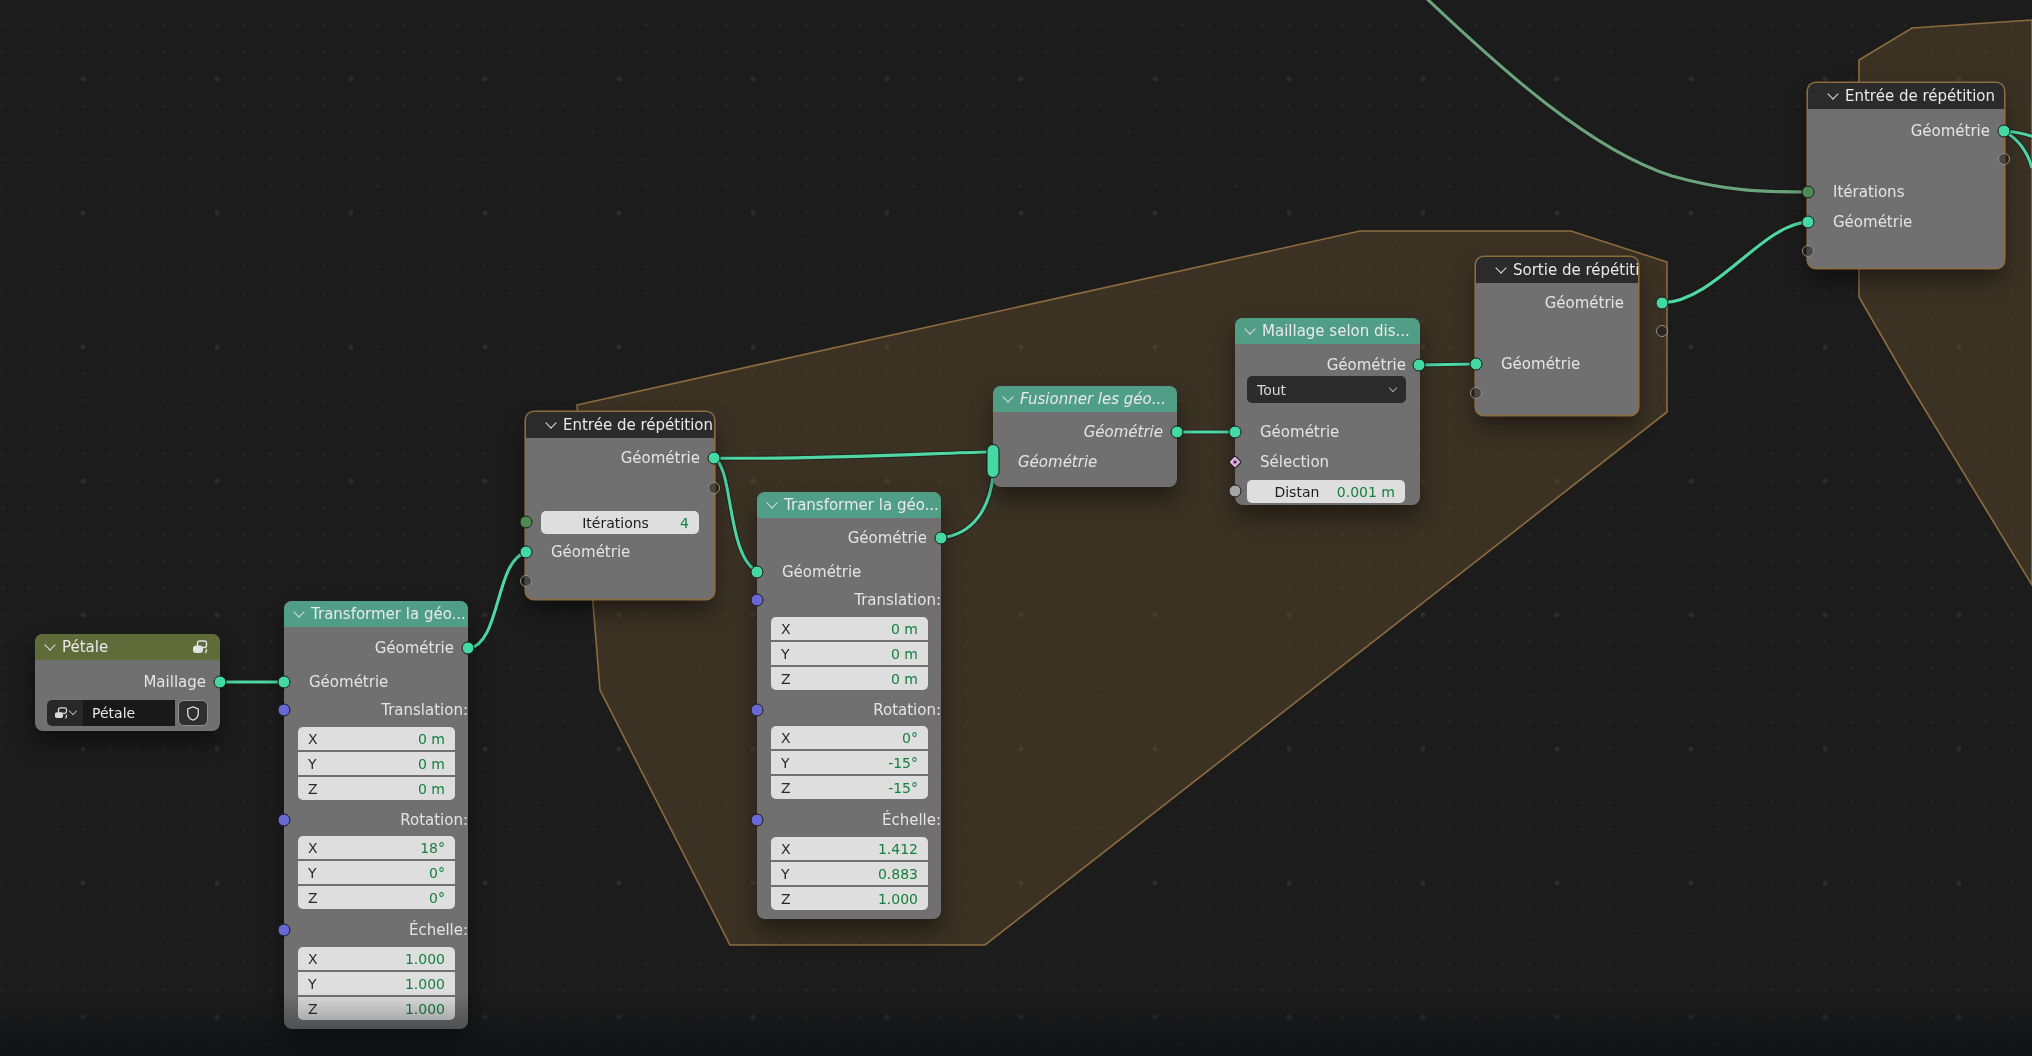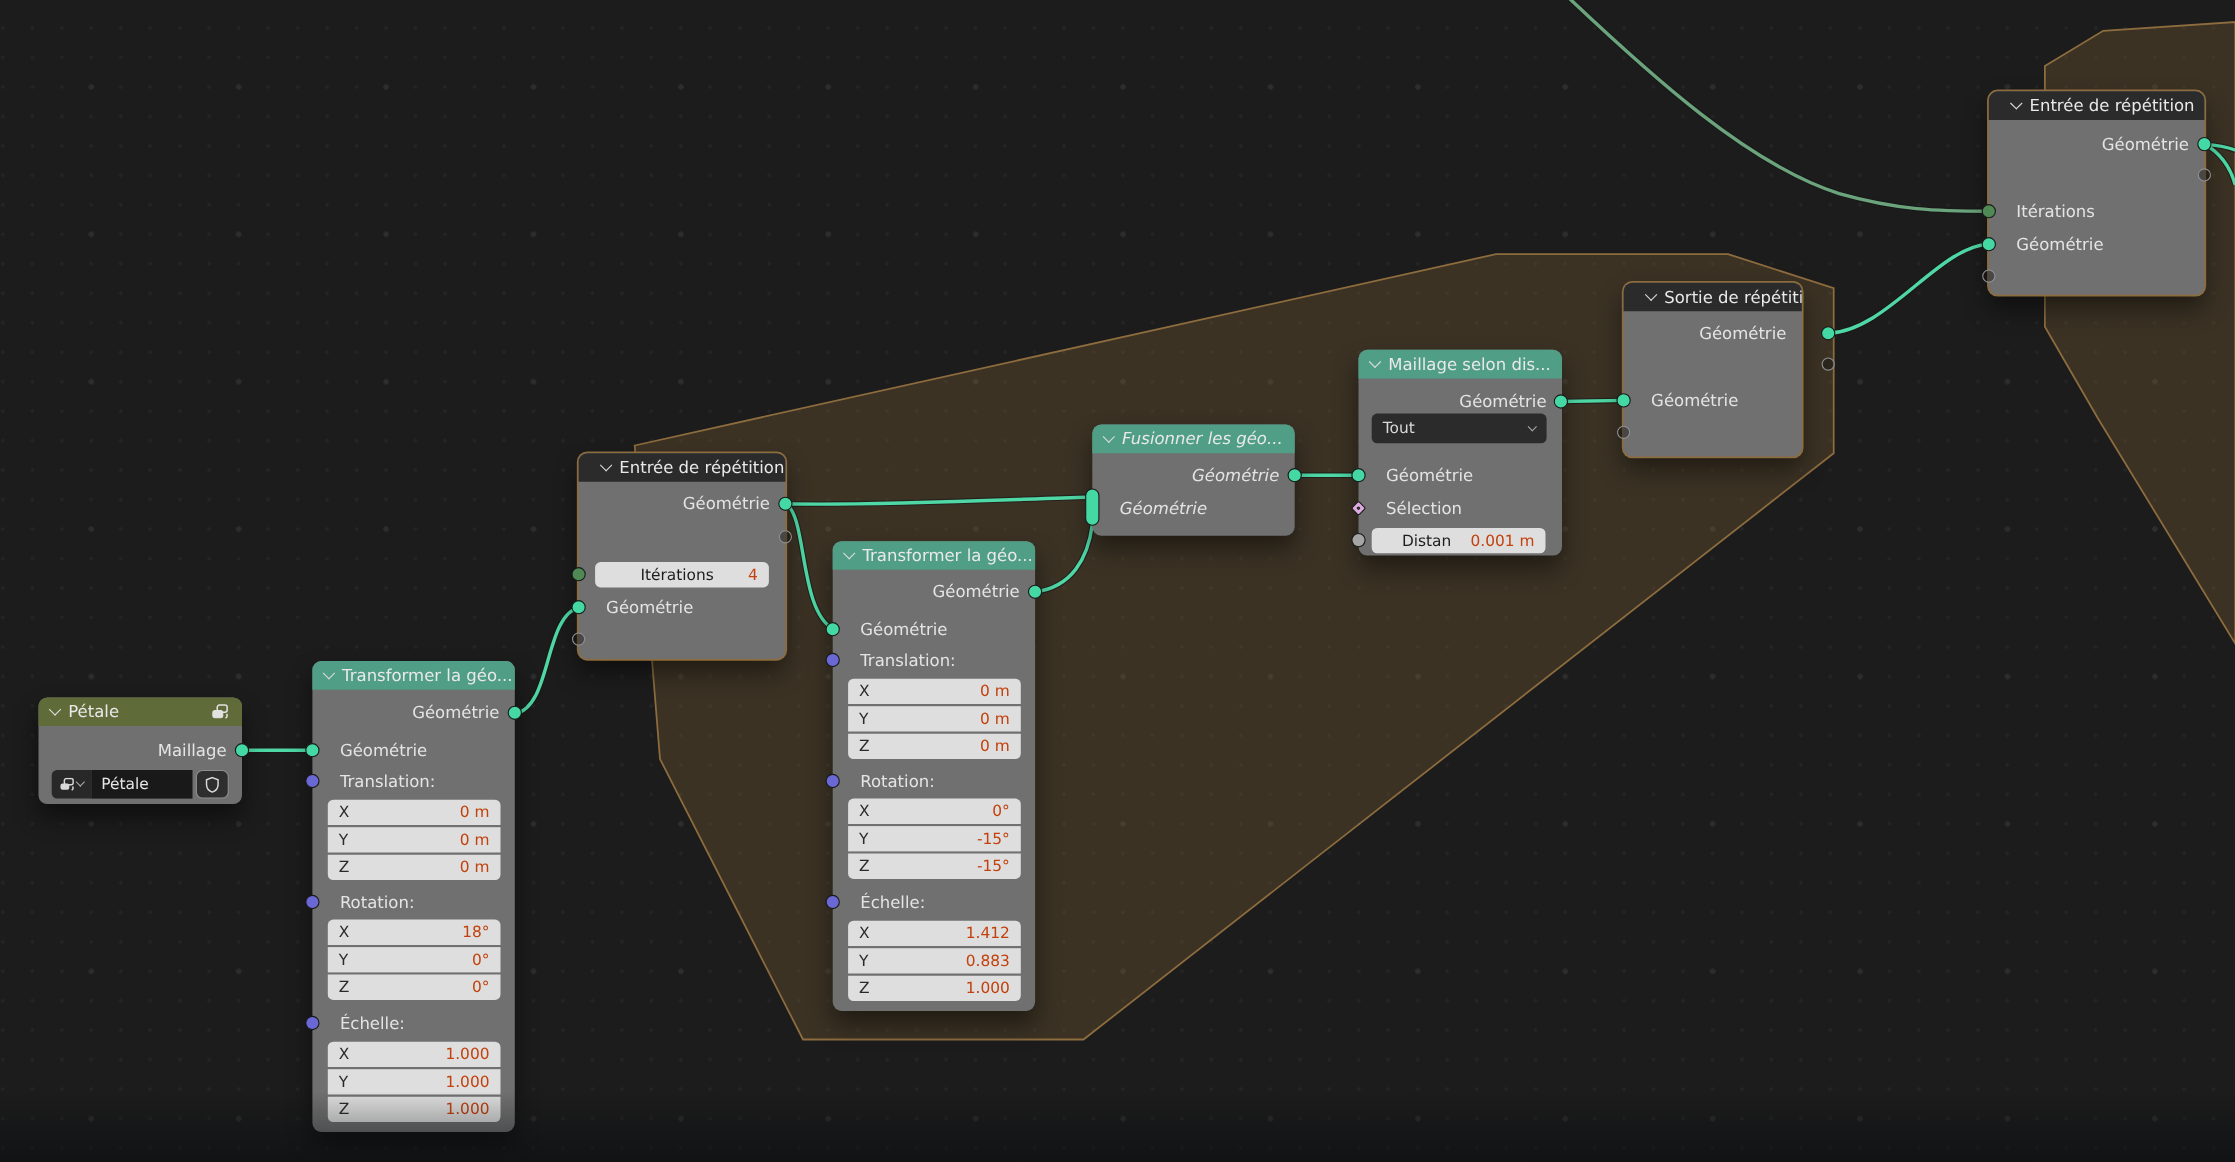--- a/index.html
+++ b/index.html
@@ -23,30 +23,30 @@
        font-size:15px;color:#e9e9e9;white-space:nowrap;overflow:hidden;}
   .hdr-teal{background:#4f9e85;}
   .hdr-dark{background:#2b2b2b;padding-left:21px;}
   .hdr-olive{background:#5f6c39;}
   .chev{width:7px;height:7px;border-right:1.8px solid #dcdcdc;border-bottom:1.8px solid #dcdcdc;
         transform:rotate(45deg);margin-top:-4px;flex:0 0 auto;}
   .chev.sm{width:5px;height:5px;border-color:#a8a8a8;}
   .row{position:absolute;left:0;right:0;height:22px;line-height:22px;white-space:nowrap;}
   .out-label{text-align:right;padding-right:14px;}
   .in-label{padding-left:25px;}
-  .grp-label{padding-left:25px;}
+  .grp-label{padding-left:25px;text-align:right;}
   .field{position:absolute;left:14px;width:157px;height:23px;background:#dedede;color:#1d1d1d;
          font-size:14px;display:flex;align-items:center;justify-content:space-between;
          padding:0 10px;box-sizing:border-box;}
   .f-top{border-radius:5px 5px 0 0;margin-bottom:0;}
   .f-mid{border-radius:0;}
   .f-bot{border-radius:0 0 5px 5px;}
   .f-solo{border-radius:5px;}
   .field .ax{color:#2a2a2a;}
-  .field .val{color:#c2410c;}
+  .field .val{color:#15803d;}
   .dropdown{position:absolute;left:12px;width:159px;height:27px;background:#2b2b2b;border-radius:5px;
             color:#d8d8d8;font-size:14px;display:flex;align-items:center;justify-content:space-between;
             padding:0 10px;box-sizing:border-box;}
   .sock{position:absolute;width:13px;height:13px;border-radius:50%;
         border:1.6px solid #191919;transform:translate(-50%,-50%);z-index:4;box-sizing:border-box;}
   .sock-g{background:#44d8a4;}
   .sock-i{background:#4f8a54;}
   .sock-v{background:#6a68d4;}
   .sock-f{background:#a5a5a5;}
   .sock-ext{width:12px;height:12px;background:rgba(22,22,22,.45);border:1.8px solid #8f8f8f;}

